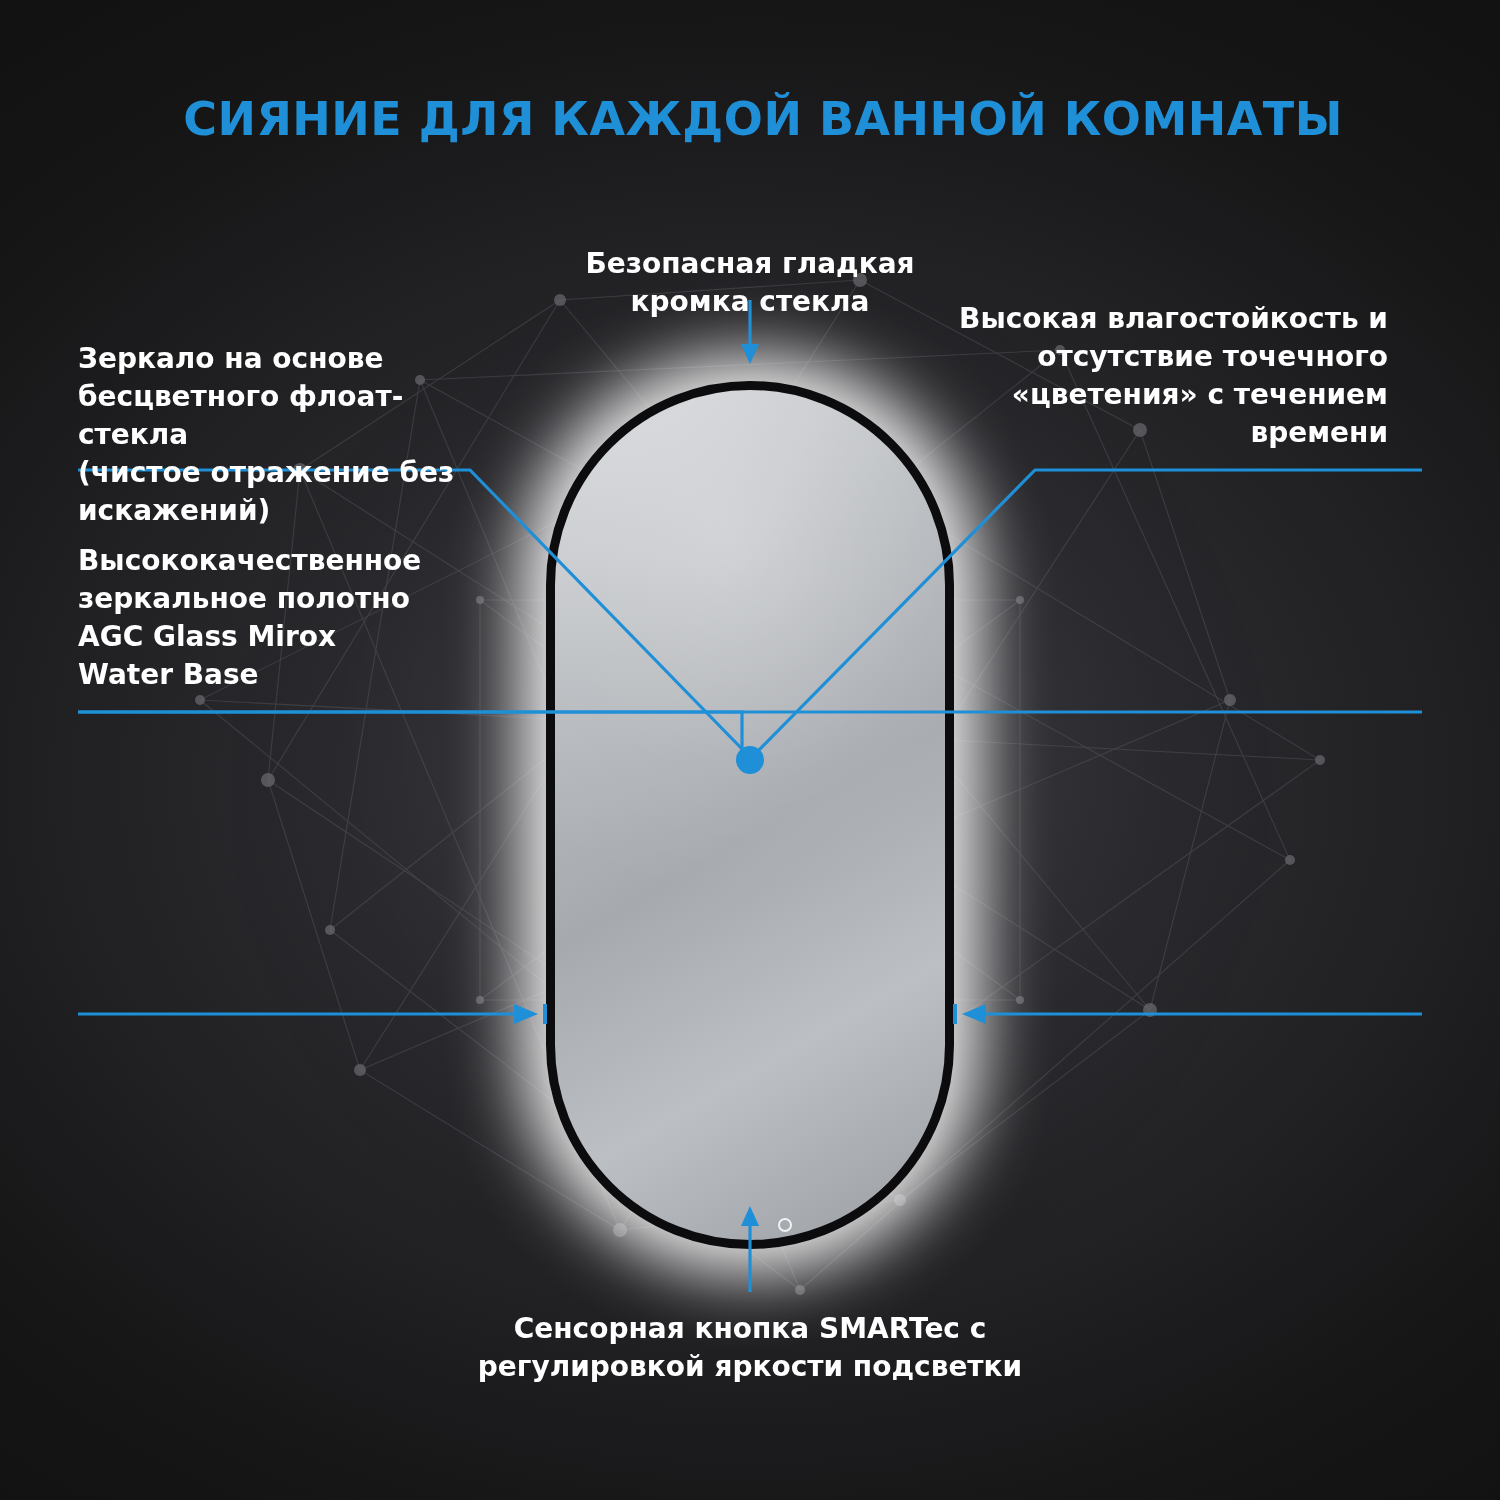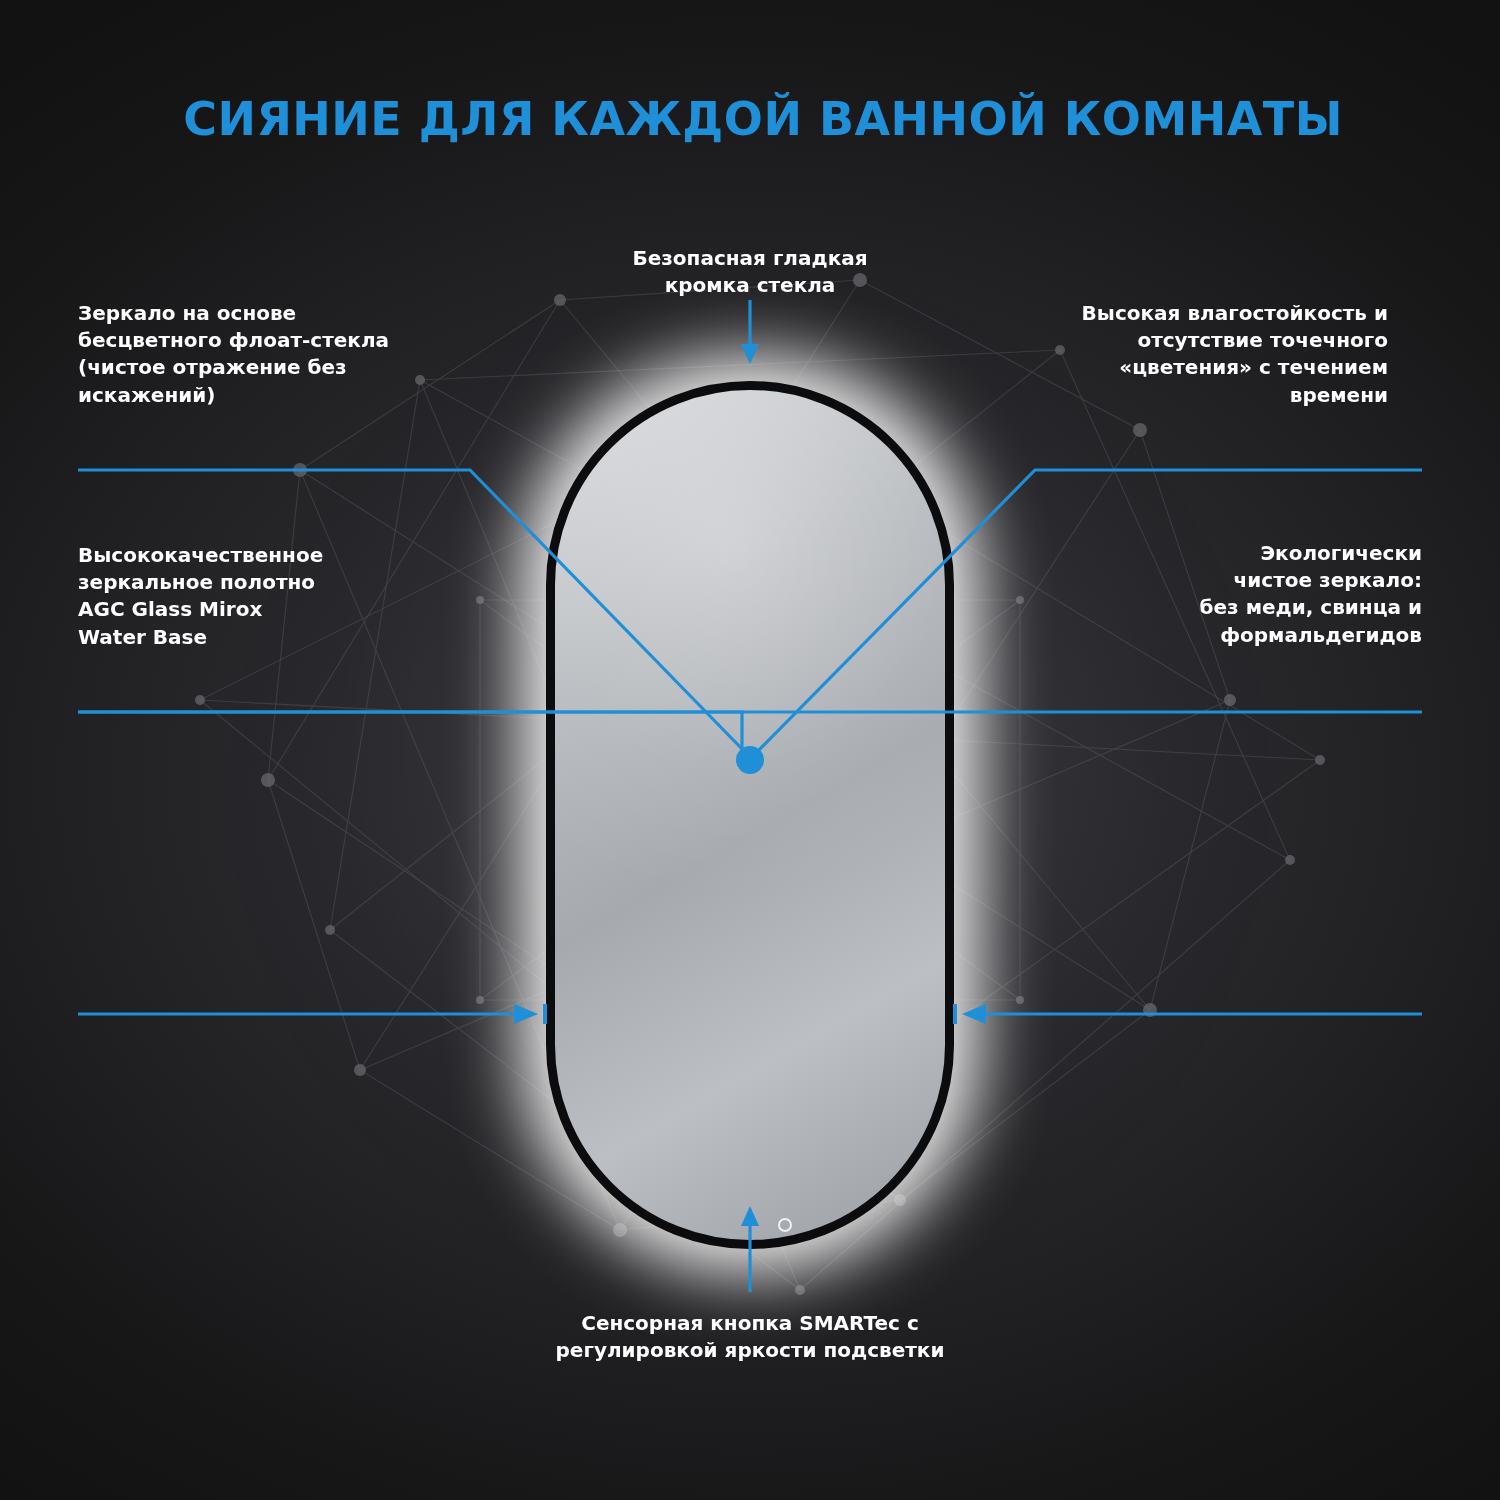--- a/index.html
+++ b/index.html
@@ -69,21 +69,21 @@
     top: 828px;
     width: 14px; height: 14px;
     border-radius: 50%;
     border: 2px solid #f2f2f2;
     box-sizing: border-box;
   }
   
   .callout {
     position: absolute;
     color: #ffffff;
-    font-size: 20px;
+    font-size: 28px;
     font-weight: bold;
     line-height: 1.36;
     font-family: "DejaVu Sans", "Liberation Sans", sans-serif;
   }
   .left { text-align: left; }
   .right { text-align: right; }
   .center { text-align: center; }
   #lines {
     position: absolute;
     left: 0; top: 0;
@@ -191,46 +191,40 @@
   </svg>
 
   <div id="title">СИЯНИЕ ДЛЯ КАЖДОЙ ВАННОЙ КОМНАТЫ</div>
 
   <div class="callout center" style="left:430px; top:245px; width:640px;">
     <div style="white-space:pre-line;">Безопасная гладкая
 кромка стекла</div>
   </div>
 
   <div class="callout left" style="left:78px; top:300px; width:430px;">
-    <div style="white-space:pre-line;">Зеркало на основе
+    <div style="white-space:pre-line;margin-top:40px;">Зеркало на основе
 бесцветного флоат-стекла
 (чистое отражение без
 искажений)</div>
   </div>
 
   <div class="callout right" style="left:941px; top:300px; width:447px;">
     <div style="white-space:pre-line;">Высокая влагостойкость и
 отсутствие точечного
 «цветения» с течением
 времени</div>
   </div>
 
   <div class="callout left" style="left:78px; top:542px; width:430px;">
     <div style="white-space:pre-line;">Высококачественное
 зеркальное полотно
 AGC Glass Mirox
 Water Base</div>
   </div>
 
-  <div class="callout right" style="left:1000px; top:540px; width:422px;">
-    <div style="white-space:pre-line;">Экологически
-чистое зеркало:
-без меди, свинца и
-формальдегидов</div>
-  </div>
 
 
 
   <div class="callout center" style="left:400px; top:1310px; width:700px;">
     <div style="white-space:pre-line;">Сенсорная кнопка SMARTec с
 регулировкой яркости подсветки</div>
   </div>
 
 </div>
 

